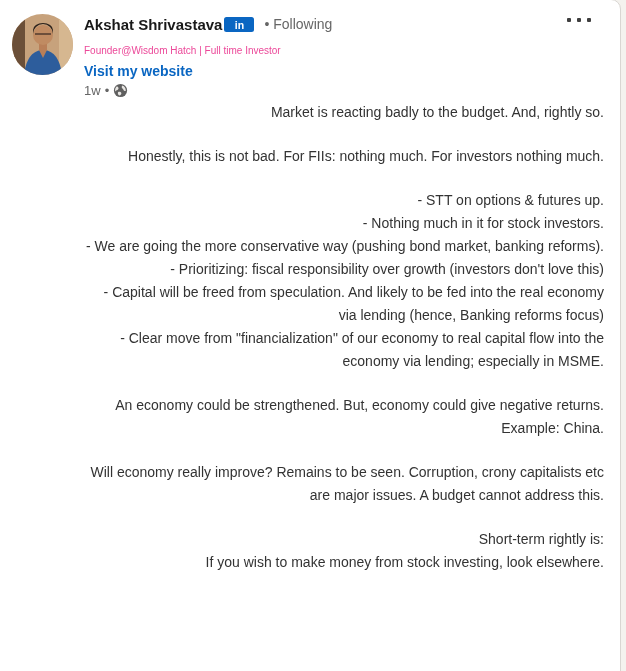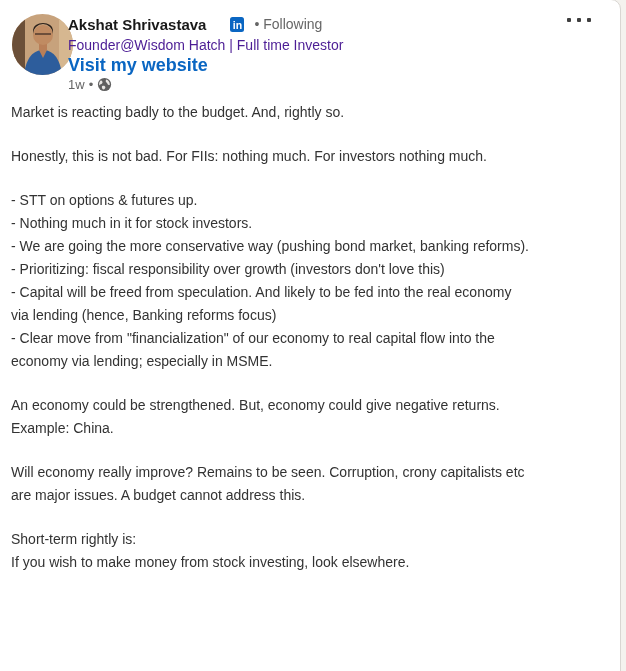--- a/index.html
+++ b/index.html
@@ -20,62 +20,62 @@
   }
   
   .post-header { position: relative; height: 97px; }
   .avatar {
     position: absolute; left: 12px; top: 14px;
     width: 61px; height: 61px;
     border-radius: 50%; overflow: hidden;
     cursor: pointer;
   }
   .author-info {
-    position: absolute; left: 68px; top: 15px;
+    position: absolute; left: 84px; top: 15px;
     display: flex; flex-direction: column;
   }
   .name-row { display: flex; align-items: center; line-height: 19px; }
   .author-name {
     font-size: 15px; font-weight: 700; color: #191919; cursor: pointer;
   }
   .li-badge {
     display: inline-flex; align-items: flex-end; justify-content: center;
-    width: 14px; height: 15px; margin-left: 24px;
+    width: 30px; height: 15px; margin-left: 2px;
     background: #0a66c2; color: #ffffff;
     border-radius: 2.5px;
     font-size: 10.5px; font-weight: 700; line-height: 13px;
   }
   .following-label {
     margin-left: 10px; font-size: 14px; color: #666666; cursor: pointer;
   }
   .author-headline {
-    font-size: 14px; color: #4c1d95; line-height: 18px; margin-top: 2px;
+    font-size: 10px; color: #ec4899; line-height: 18px; margin-top: 8px;
   }
   .website-link {
-    font-size: 18px; font-weight: 700; color: #0a66c2;
+    font-size: 14px; font-weight: 700; color: #0a66c2;
     line-height: 18px; margin-top: 2px; cursor: pointer;
   }
   .time-row {
     display: flex; align-items: flex-start;
     font-size: 13px; color: #666666; line-height: 18px; margin-top: 2px;
   }
   .time-sep { margin: 0 4px; }
   .globe { display: inline-block; margin-top: 1px; }
   .menu-btn {
     position: absolute; left: 566px; top: 12px;
     width: 26px; height: 16px;
     display: flex; align-items: center; justify-content: space-between;
     padding: 0 1px;
     cursor: pointer;
   }
   .menu-btn .dot {
     width: 4px; height: 4px; background: #3f3f3f; border-radius: 1px;
   }
   
-  .post-body { padding: 4px 8px 0 11px; }
+  .post-body { padding: 4px 16px 0 11px; text-align: right; }
   .post-body p {
     margin: 0 0 21px 0;
     font-size: 14px; line-height: 23px;
     color: #333333;
     white-space: pre-line;
   }
 </style>
 </head>
 <body>
 

